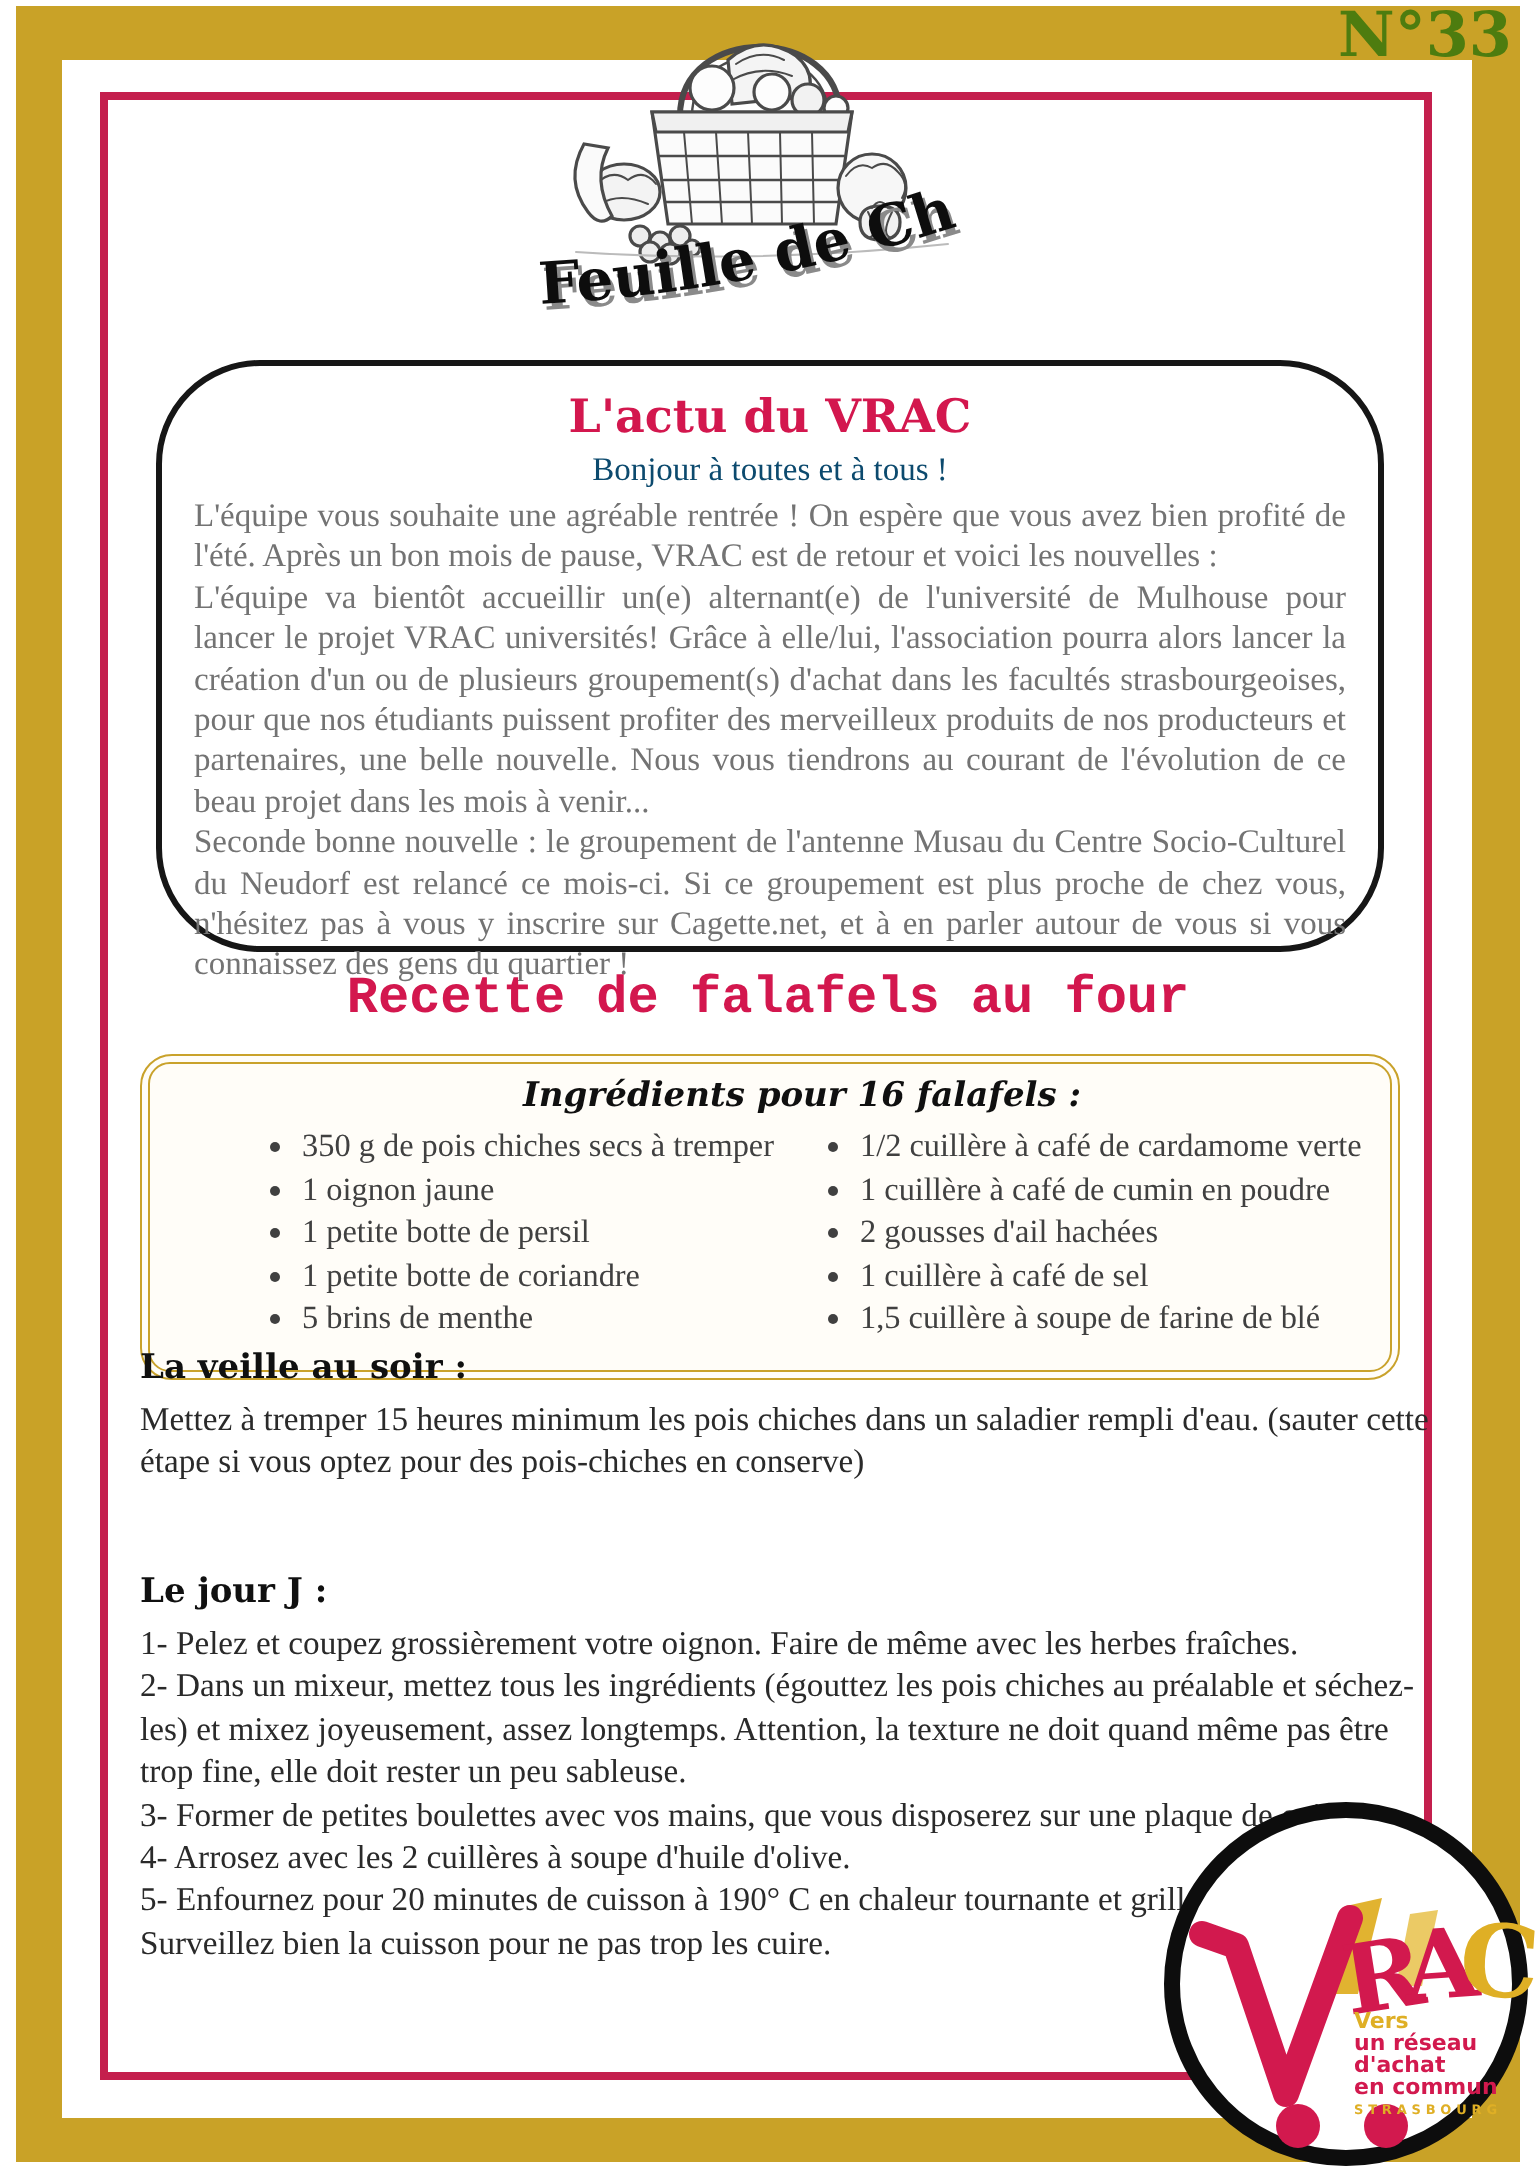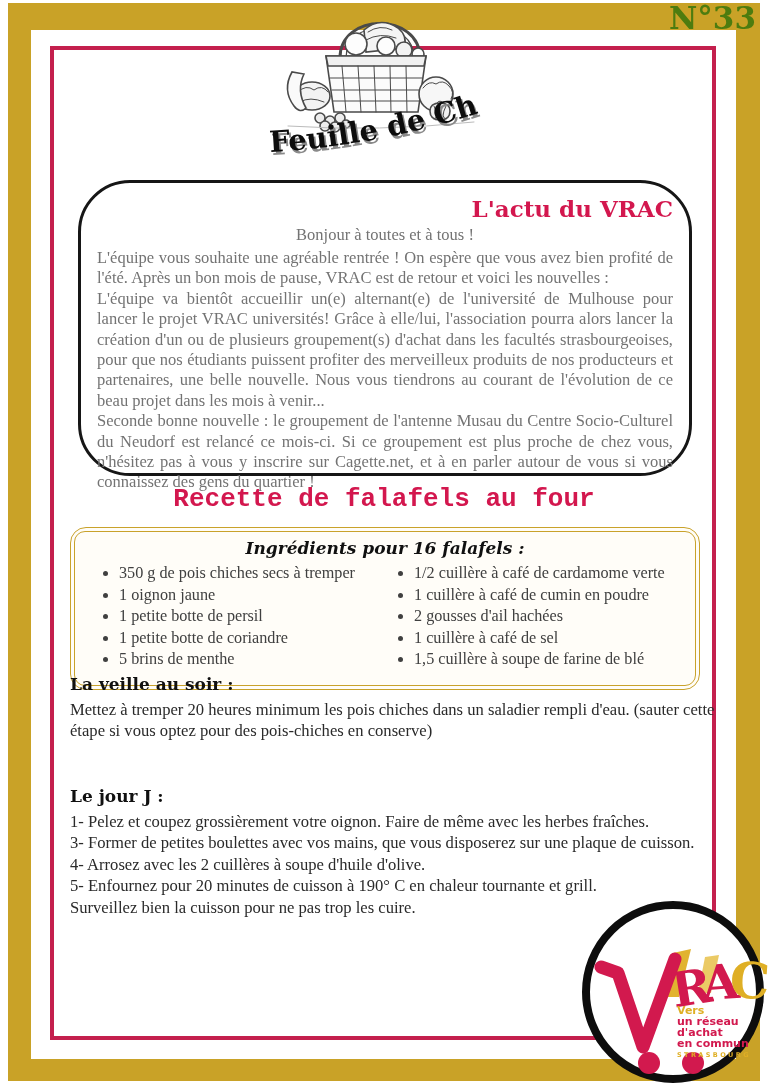--- a/index.html
+++ b/index.html
@@ -10,31 +10,31 @@
               border-style:solid;border-color:#C9A227;border-width:27px 24px 22px 23px;}
   .frame-red{position:absolute;left:50px;top:46px;width:666px;height:994px;box-sizing:border-box;
              border:4px solid #C41F4D;}
   
   .issue{position:absolute;top:0px;right:12px;font-family:"DejaVu Serif",serif;font-weight:bold;
          font-size:31px;color:#4d7c0f;z-index:3;}
   .masthead{position:absolute;left:268px;top:0px;width:226px;height:168px;z-index:3;}
   
   .actu-box{position:absolute;left:78px;top:180px;width:614px;height:296px;box-sizing:border-box;
             border:3.5px solid #161616;border-radius:52px;padding:10px 16px 0 16px;background:#fff;z-index:2;}
-  .actu-title{margin:2px 0 3px 0;text-align:right;font-family:"DejaVu Serif",serif;
+  .actu-title{margin:2px 0 3px 0;text-align:center;font-family:"DejaVu Serif",serif;
               font-size:23px;font-weight:bold;color:#D3174E;}
-  .actu-greeting{text-align:center;font-size:16.5px;margin-bottom:3px;color:#737373;}
+  .actu-greeting{text-align:center;font-size:16.5px;margin-bottom:3px;color:#0c4a6e;}
   .actu-text p{margin:0;text-align:justify;font-size:16.5px;line-height:20.4px;color:#737373;}
   
   .recipe-title{position:absolute;left:0;top:484px;width:768px;text-align:center;margin:0;
                 font-family:Liberation Mono, monospace;font-size:26px;font-weight:bold;color:#D3174E;z-index:2;}
   .ing-box{position:absolute;left:70px;top:527px;width:630px;height:163px;box-sizing:border-box;
            border:1.5px solid #C9A22B;border-radius:16px;padding:3px;z-index:2;background:#fffdf8;}
   .ing-inner{width:100%;height:100%;box-sizing:border-box;border:1.5px solid #C9A22B;border-radius:11px;
-             padding-top:6px;background:#fffdf8;}
+             padding-top:6px;background:#fffdf8;padding-left:32px;}
   .ing-title{margin:0;text-align:center;font-family:"DejaVu Serif",serif;font-style:italic;
              font-weight:bold;font-size:17px;color:#101010;}
   .ing-cols{display:flex;padding:0 10px 0 20px;}
   .ing-cols ul{margin:7px 0 0 24px;padding:0;width:50%;list-style:disc;}
   .ing-cols li{font-size:16.2px;line-height:17px;margin-bottom:4.6px;color:#404040;}
   
   .sec{position:absolute;left:70px;width:650px;z-index:2;}
   .sec-veille{top:674px;}
   .sec-jour{top:786px;}
   .sec h4{margin:0 0 5px 0;font-family:"DejaVu Serif",serif;font-size:17px;color:#101010;}
@@ -131,26 +131,27 @@
           <li>2 gousses d'ail hachées</li>
           <li>1 cuillère à café de sel</li>
           <li>1,5 cuillère à soupe de farine de blé</li>
         </ul>
       </div>
     </div>
   </div>
 
   <div class="sec sec-veille">
     <h4>La veille au soir :</h4>
-    <p>Mettez à tremper 20 heures minimum les pois chiches dans un saladier rempli d'eau. (sauter cette étape si vous optez pour des pois-chiches en conserve)</p>
+    <p>Mettez à tremper 15 heures minimum les pois chiches dans un saladier rempli d'eau. (sauter cette étape si vous optez pour des pois-chiches en conserve)</p>
   </div>
 
   <div class="sec sec-jour">
     <h4>Le jour J :</h4>
     <p>1- Pelez et coupez grossièrement votre oignon. Faire de même avec les herbes fraîches.</p>
+    <p>2- Dans un mixeur, mettez tous les ingrédients (égouttez les pois chiches au préalable et séchez-les) et mixez joyeusement, assez longtemps. Attention, la texture ne doit quand même pas être trop fine, elle doit rester un peu sableuse.</p>
     <p>3- Former de petites boulettes avec vos mains, que vous disposerez sur une plaque de cuisson.</p>
     <p>4- Arrosez avec les 2 cuillères à soupe d'huile d'olive.</p>
     <p>5- Enfournez pour 20 minutes de cuisson à 190° C en chaleur tournante et grill.</p>
     <p>Surveillez bien la cuisson pour ne pas trop les cuire.</p>
   </div>
 
   <svg class="logo" viewBox="0 0 192 192" xmlns="http://www.w3.org/2000/svg">
     <circle cx="96" cy="95" r="87" fill="#ffffff" stroke="#0d0d0d" stroke-width="8"></circle>
     <g>
 

